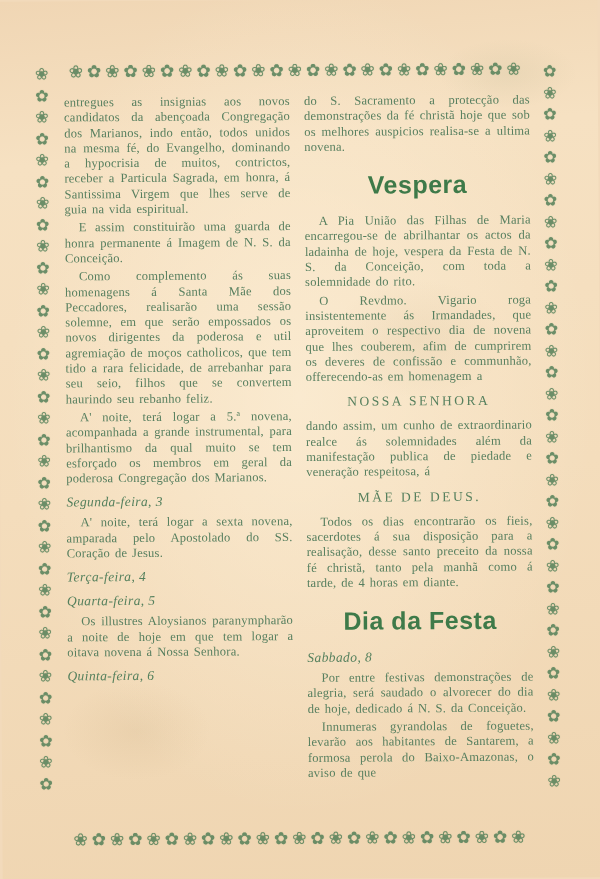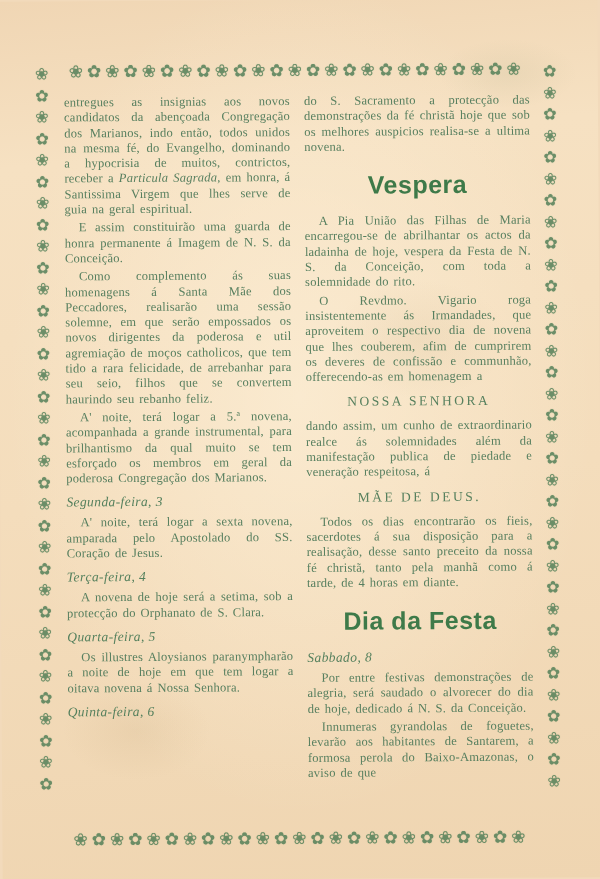--- a/index.html
+++ b/index.html
@@ -101,47 +101,46 @@
     color: #3e7a49;
     letter-spacing: .5px;
   }
   .caps-line {
     margin: 9px 0;
     text-align: center;
     font-size: 13.5px;
     letter-spacing: 2.5px;
     color: #57805e;
   }
-  .italic { font-style: italic; }
+  .italic { }
 </style>
 </head>
 <body>
 
 <div class="sheet">
 
   <div class="stain stain1"></div>
   <div class="stain stain2"></div>
   <div class="stain stain3"></div>
 
   <div class="border-strip border-h border-top">❀✿❀✿❀✿❀✿❀✿❀✿❀✿❀✿❀✿❀✿❀✿❀✿❀</div>
   <div class="border-strip border-v border-left">❀✿❀✿❀✿❀✿❀✿❀✿❀✿❀✿❀✿❀✿❀✿❀✿❀✿❀✿❀✿❀✿❀✿</div>
   <div class="border-strip border-v border-right">✿❀✿❀✿❀✿❀✿❀✿❀✿❀✿❀✿❀✿❀✿❀✿❀✿❀✿❀✿❀✿❀✿❀</div>
   <div class="border-strip border-h border-bottom">❀✿❀✿❀✿❀✿❀✿❀✿❀✿❀✿❀✿❀✿❀✿❀✿❀</div>
 
   <div class="content">
 
     <div class="col">
-      <p class="noindent"><span>entregues as insignias aos novos candidatos da abençoada Congregação dos Marianos, indo então, todos unidos na mesma fé, do Evangelho, dominando a hypocrisia de muitos, contrictos, receber a </span><span class="italic">Particula Sagrada</span><span>, em honra, á Santissima Virgem que lhes serve de guia na geral espiritual.</span></p>
+      <p class="noindent"><span>entregues as insignias aos novos candidatos da abençoada Congregação dos Marianos, indo então, todos unidos na mesma fé, do Evangelho, dominando a hypocrisia de muitos, contrictos, receber a </span><span class="italic">Particula Sagrada</span><span>, em honra, á Santissima Virgem que lhes serve de guia na vida espiritual.</span></p>
       <p>E assim constituirão uma guarda de honra permanente á Imagem de N. S. da Conceição.</p>
       <p>Como complemento ás suas homenagens á Santa Mãe dos Peccadores, realisarão uma sessão solemne, em que serão empossados os novos dirigentes da poderosa e util agremiação de moços catholicos, que tem tido a rara felicidade, de arrebanhar para seu seio, filhos que se convertem haurindo seu rebanho feliz.</p>
       <p>A' noite, terá logar a 5.ª novena, acompanhada a grande instrumental, para brilhantismo da qual muito se tem esforçado os membros em geral da poderosa Congregação dos Marianos.</p>
       <div class="day-heading">Segunda-feira, 3</div>
       <p>A' noite, terá logar a sexta novena, amparada pelo Apostolado do SS. Coração de Jesus.</p>
       <div class="day-heading">Terça-feira, 4</div>
-      <p>A novena de hoje será a setima, sob a protecção do Orphanato de S. Clara.</p>
       <div class="day-heading">Quarta-feira, 5</div>
       <p>Os illustres Aloysianos paranympharão a noite de hoje em que tem logar a oitava novena á Nossa Senhora.</p>
       <div class="day-heading">Quinta-feira, 6</div>
     </div>
 
     <div class="col">
       <p class="noindent">do S. Sacramento a protecção das demonstrações da fé christã hoje que sob os melhores auspicios realisa-se a ultima novena.</p>
       <div class="big-heading">Vespera</div>
       <p>A Pia União das Filhas de Maria encarregou-se de abrilhantar os actos da ladainha de hoje, vespera da Festa de N. S. da Conceição, com toda a solemnidade do rito.</p>
       <p>O Revdmo. Vigario roga insistentemente ás Irmandades, que aproveitem o respectivo dia de novena que lhes couberem, afim de cumprirem os deveres de confissão e communhão, offerecendo-as em homenagem a</p>

